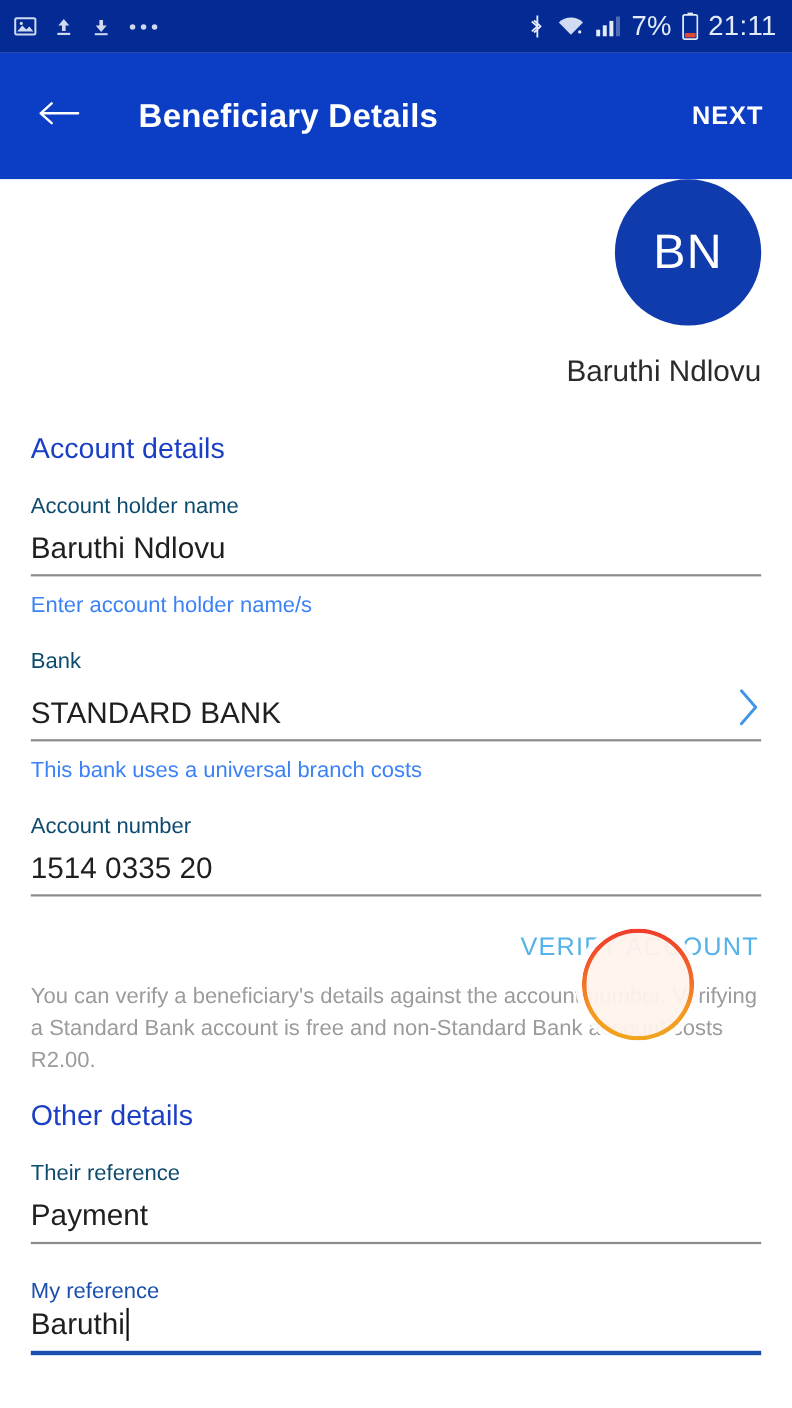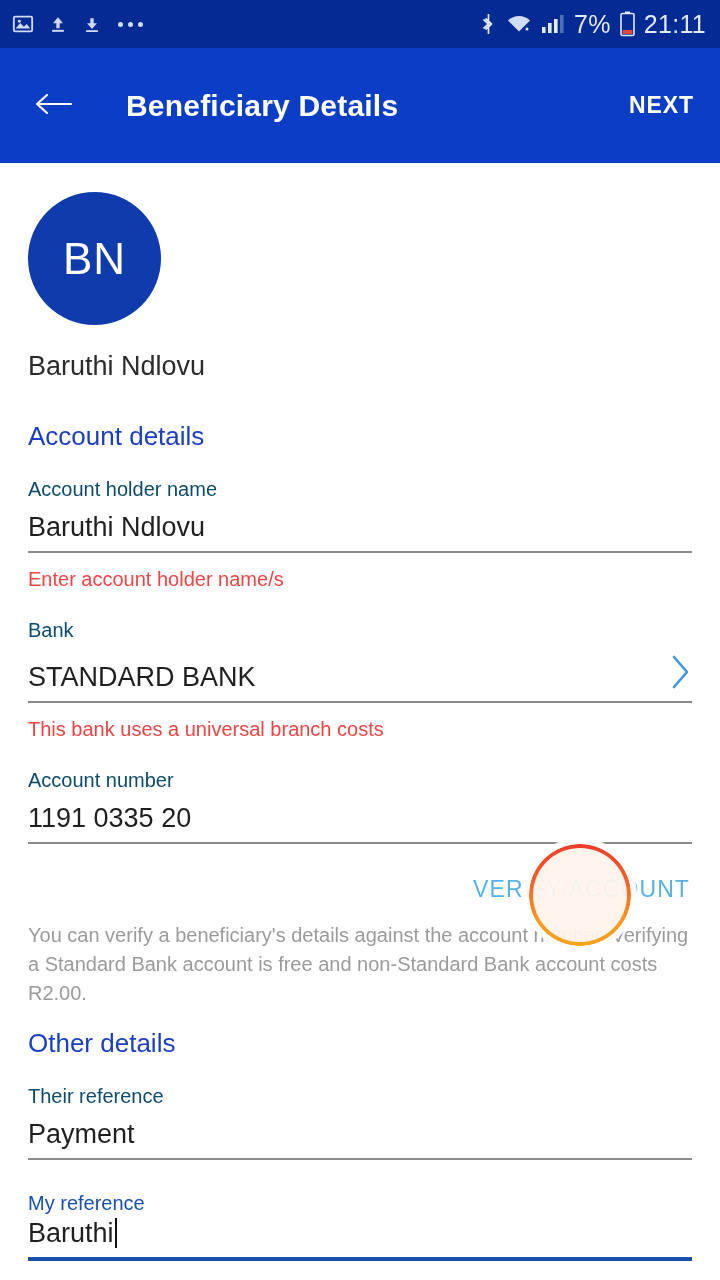--- a/index.html
+++ b/index.html
@@ -84,22 +84,21 @@
   .content {
     position: relative;
     padding: 0 28px;
     height: calc(1280px - 48px - 93px);
     background: #fff;
   }
 
   .avatar-block {
     display: flex;
     flex-direction: column;
-    align-items: flex-start;
-    padding-top: 29px;
+    align-items: flex-end;
   }
   .avatar {
     width: 133px; height: 133px;
     border-radius: 50%;
     background: #0f3bad;
     display: flex; align-items: center; justify-content: center;
     color: #ffffff;
     font-size: 44px;
     letter-spacing: 1px;
   }
@@ -145,21 +144,21 @@
     width: 2px;
     height: 30px;
     background: #111;
     vertical-align: -6px;
     margin-left: 1px;
   }
   .chevron { padding-bottom: 2px; display: flex; align-items: center; cursor: pointer; }
 
   .helper {
     font-size: 20px;
-    color: #ef4444;
+    color: #3b82f6;
     margin-top: 13px;
     line-height: 1.35;
   }
 
   .verify-row {
     display: flex;
     justify-content: flex-end;
     margin-top: 32px;
     padding-right: 2px;
   }
@@ -309,21 +308,21 @@
             <path d="M4 4l13 15L4 34" fill="none" stroke="#3f96e8" stroke-width="2.6" stroke-linecap="round" stroke-linejoin="round"></path>
           </svg>
         </div>
       </div>
       <div class="helper">This bank uses a universal branch costs</div>
     </div>
 
     <div class="field">
       <div class="field-label">Account number</div>
       <div class="field-row">
-        <div class="field-value">1191 0335 20</div>
+        <div class="field-value">1514 0335 20</div>
       </div>
     </div>
 
     <div class="verify-row">
       <div class="verify-btn">VERIFY ACCOUNT</div>
     </div>
     <div class="verify-note">You can verify a beneficiary's details against the account number. Verifying a Standard Bank account is free and non-Standard Bank account costs R2.00.</div>
 
     <div class="section-title other">Other details</div>
 

